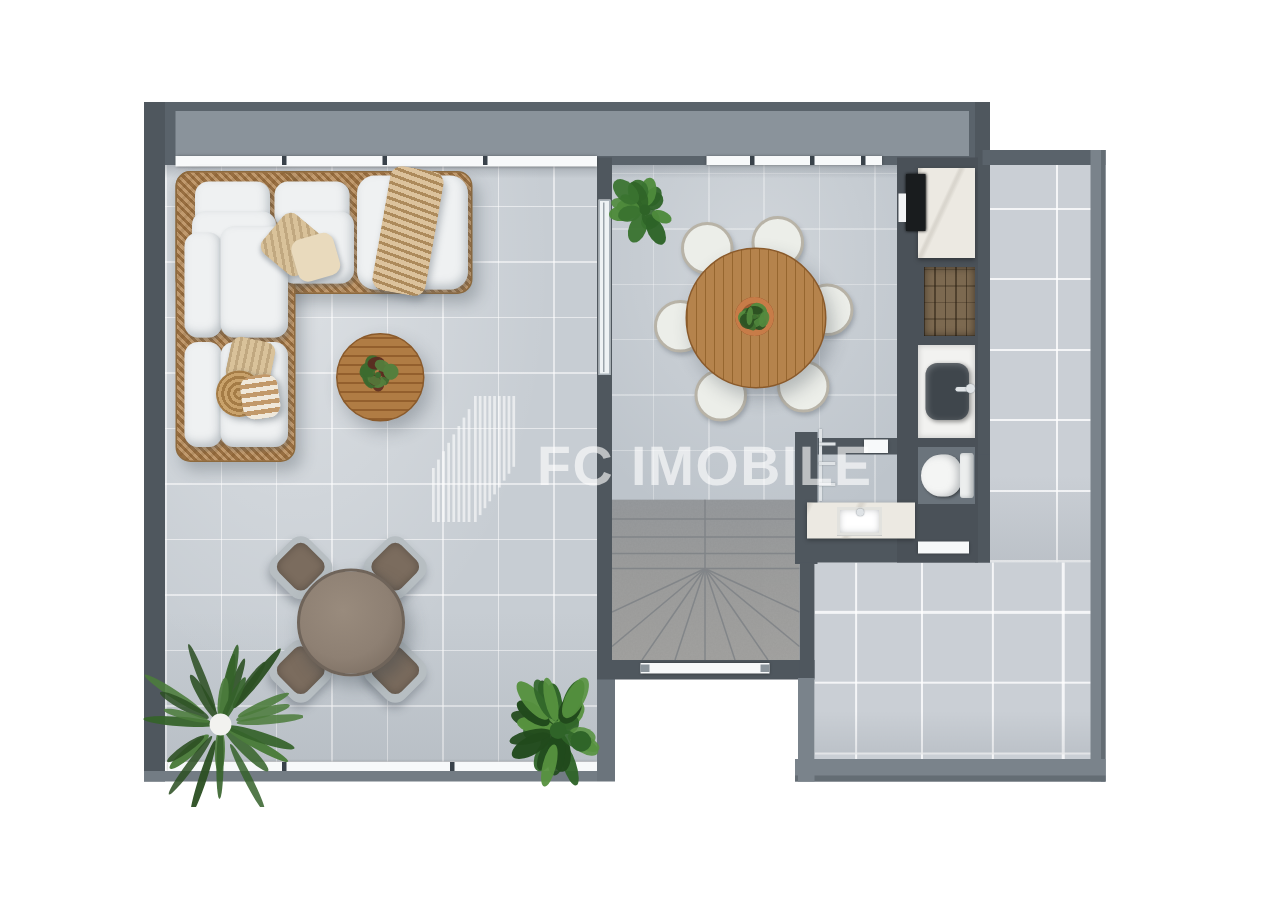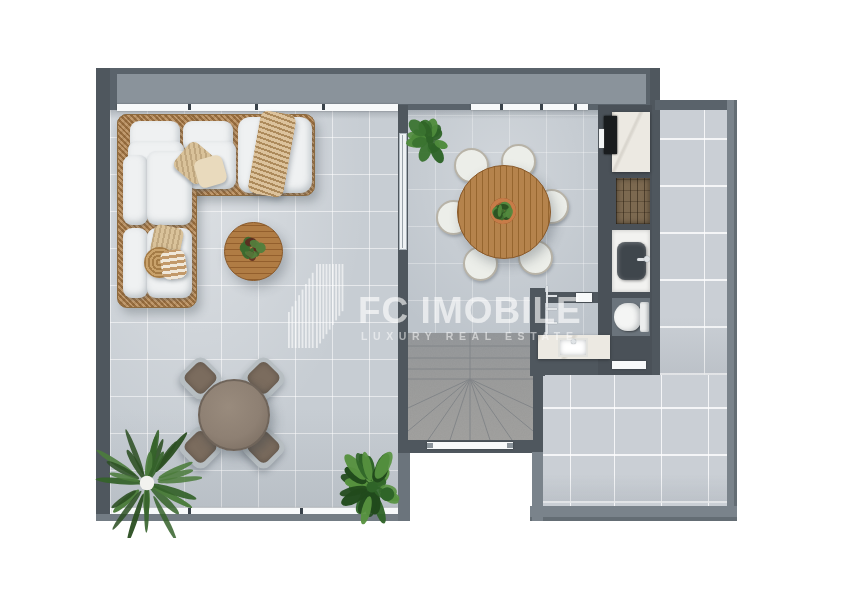--- a/index.html
+++ b/index.html
@@ -379,16 +379,15 @@
         <rect x="31.2" y="4" width="1.8" height="79.4" fill="#fff"></rect>
         <rect x="34.4" y="4" width="1.8" height="74.8" fill="#fff"></rect>
         <rect x="37.6" y="4" width="1.8" height="70.2" fill="#fff"></rect>
         <rect x="40.8" y="4" width="1.8" height="65.6" fill="#fff"></rect>
         <rect x="44" y="4" width="1.8" height="61" fill="#fff"></rect>
         <rect x="47.2" y="4" width="1.8" height="56.400000000000006" fill="#fff"></rect>
         <rect x="50.400000000000006" y="4" width="1.8" height="51.800000000000004" fill="#fff"></rect>
         <rect x="53.6" y="4" width="1.8" height="47.2" fill="#fff"></rect>
       </svg>
     <div class="abs wm" style="left:72px;top:32px;font-size:37px;letter-spacing:1px;white-space:nowrap;">FC IMOBILE</div>
-    <div class="abs wm" style="left:75px;top:72px;font-size:10.5px;letter-spacing:5.6px;white-space:nowrap;color:rgba(255,255,255,.52);">LUXURY REAL ESTATE</div>
   </div>
 
 </div>
 
 </body></html>

